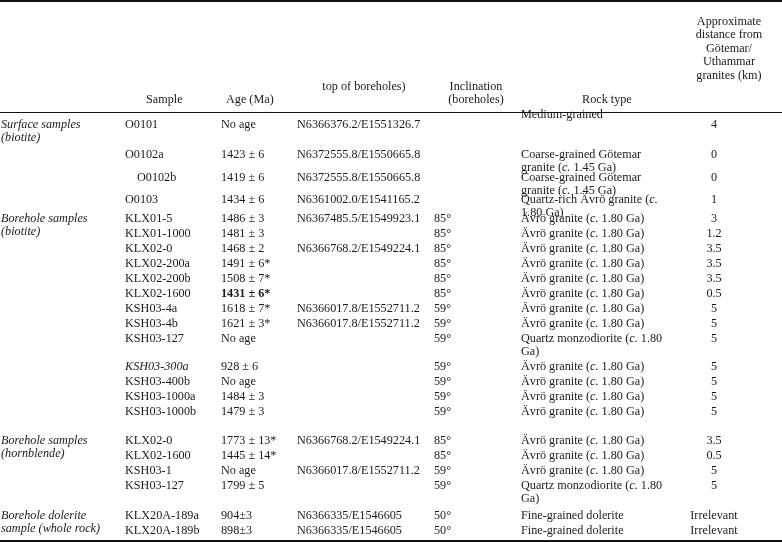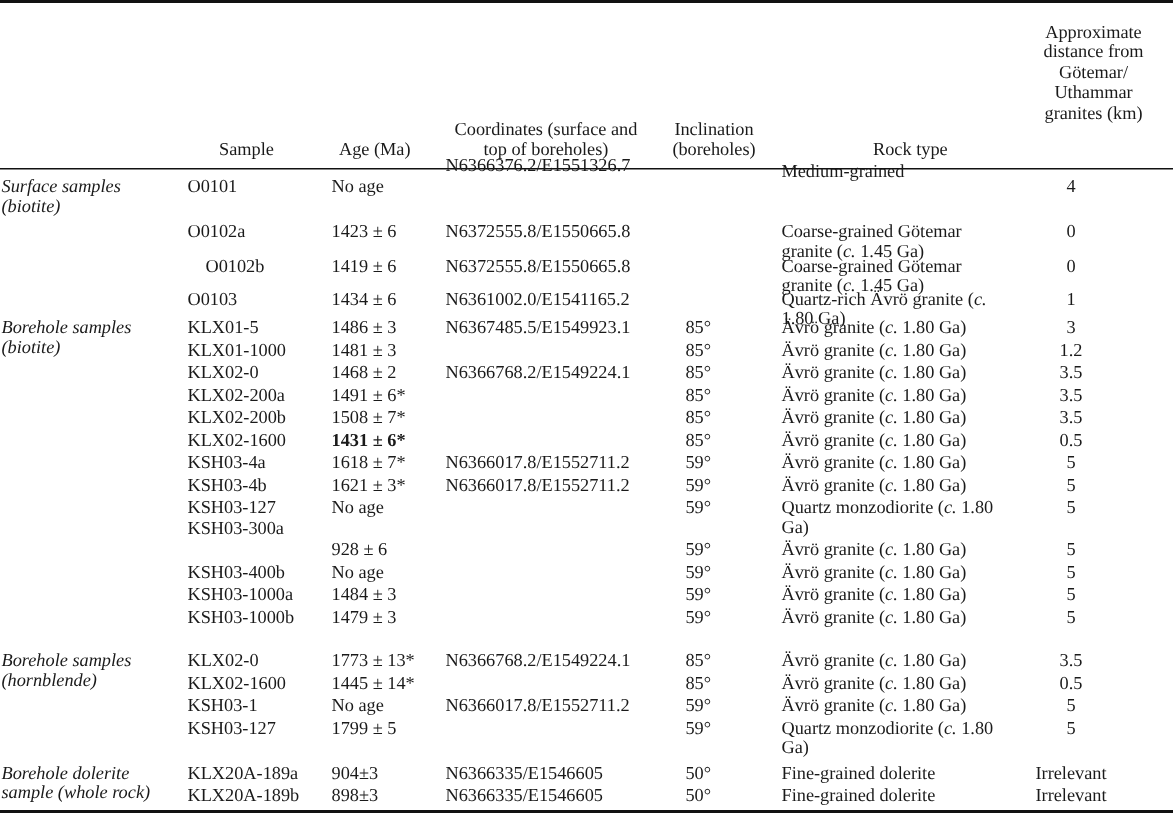--- a/index.html
+++ b/index.html
@@ -13,36 +13,35 @@
   .rule.top { top: 0; height: 1.5px; }
   .rule.mid { top: 112px; height: 1px; }
   .rule.bot { top: 540px; height: 1.5px; }
 
   .hdr { position: absolute; text-align: center; }
   .cell { position: absolute; white-space: nowrap; }
   .grp { position: absolute; left: 1px; font-style: italic; white-space: nowrap; }
   .c-sample { left: 125px; }
   .c-age { left: 221px; }
   .c-coord { left: 297px; }
-  .c-incl { left: 434px; width: 40px; text-align: right; padding-left: 0; }
+  .c-incl { left: 434px; width: 40px; text-align: left; padding-left: 0; }
   .c-rock { left: 521px; }
   .c-dist { left: 714px; width: 82px; text-align: center; margin-left: -41px; }
   .ital { font-style: italic; }
 </style>
 </head>
 <body>
 
 <div>
   <div class="rule top"></div>
 
   <div>
     <div class="hdr" style="left:146px; top:93px;">Sample</div>
     <div class="hdr" style="left:226px; top:93px;">Age (Ma)</div>
     <div class="hdr" style="left:296px; top:80px; width:136px;">
-      <div>Coordinates (surface and</div>
       <div>top of boreholes)</div>
     </div>
     <div class="hdr" style="left:436px; top:80px; width:80px;">
       <div>Inclination</div>
       <div>(boreholes)</div>
     </div>
     <div class="hdr" style="left:582px; top:93px;">Rock type</div>
     <div class="hdr" style="left:676px; top:15px; width:106px;">
       <div>Approximate</div>
       <div>distance from</div>
@@ -68,21 +67,21 @@
   </div>
   <div class="grp" style="top:509px;">
     <div>Borehole dolerite</div>
     <div>sample (whole rock)</div>
   </div>
 
   <div id="rows">
       <div>
         <div class="cell c-sample" style="top: 118px;">O0101</div>
         <div class="cell c-age" style="top: 118px;">No age</div>
-        <div class="cell c-coord" style="top: 104px;">N6366376.2/E1551326.7</div>
+        <div class="cell c-coord" style="top: 118px;">N6366376.2/E1551326.7</div>
         <div class="cell c-incl" style="top: 118px;"></div>
         <div class="cell c-dist" style="top: 118px;">4</div>
         <div class="cell c-rock" style="top: 108px;">
           <div>Medium-grained</div>
         </div>
       </div>
       <div>
         <div class="cell c-sample" style="top: 148px;">O0102a</div>
         <div class="cell c-age" style="top: 148px;">1423 ± 6</div>
         <div class="cell c-coord" style="top: 148px;">N6372555.8/E1550665.8</div>
@@ -208,21 +207,21 @@
         <div class="cell c-age" style="top: 332px;">No age</div>
         <div class="cell c-coord" style="top: 332px;"></div>
         <div class="cell c-incl" style="top: 332px;">59°</div>
         <div class="cell c-dist" style="top: 332px;">5</div>
         <div class="cell c-rock" style="top: 332px;">
           <div>Quartz monzodiorite (<span class="ital">c.</span> 1.80</div>
           <div>Ga)</div>
         </div>
       </div>
       <div>
-        <div class="cell c-sample" style="top: 346px;">KSH03-300a</div>
+        <div class="cell c-sample" style="top: 360px; font-style: italic;">KSH03-300a</div>
         <div class="cell c-age" style="top: 360px;">928 ± 6</div>
         <div class="cell c-coord" style="top: 360px;"></div>
         <div class="cell c-incl" style="top: 360px;">59°</div>
         <div class="cell c-dist" style="top: 360px;">5</div>
         <div class="cell c-rock" style="top: 360px;">
           <div>Ävrö granite (<span class="ital">c.</span> 1.80 Ga)</div>
           <div></div>
         </div>
       </div>
       <div>

